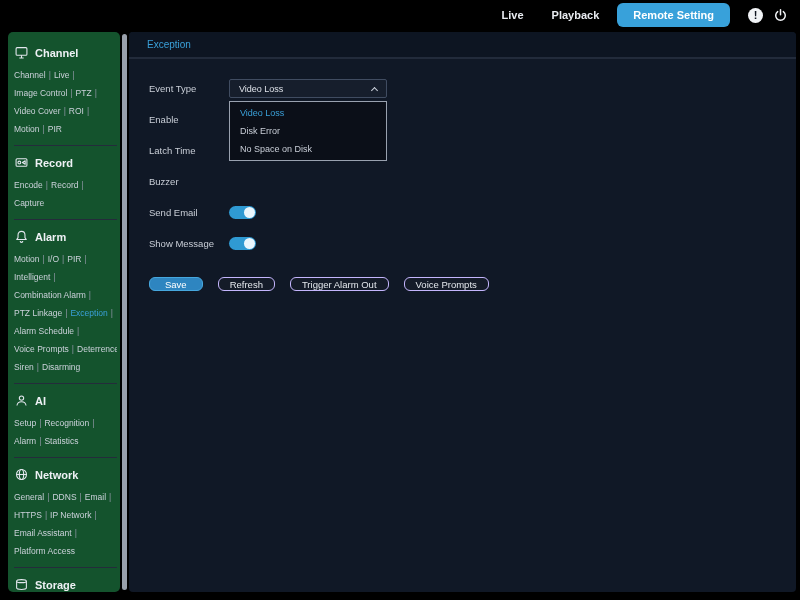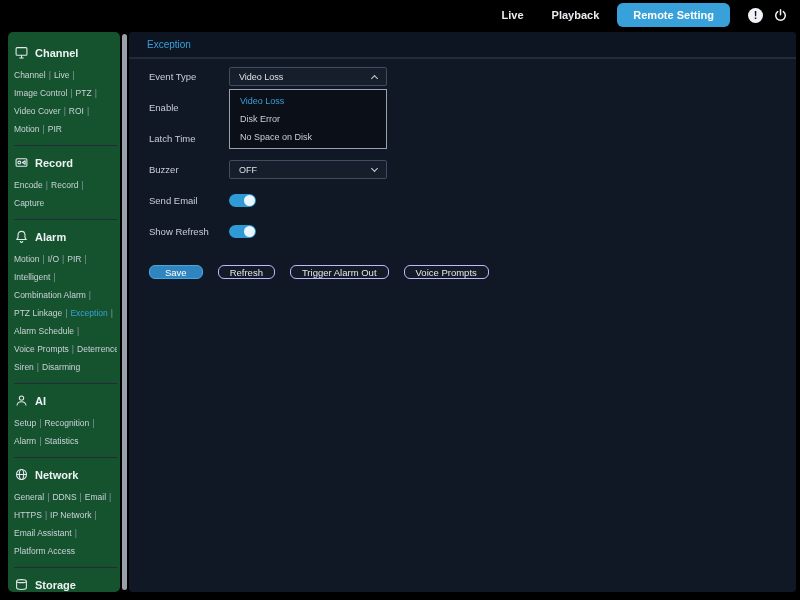--- a/index.html
+++ b/index.html
@@ -28,21 +28,21 @@
   .sec-head { display:flex; align-items:center; gap:7px; color:#eef1f5; font-size:11px; font-weight:bold; padding:3px 1px 6px 1px; }
   .sec-head svg { flex:0 0 auto; }
   .sec-row { line-height:15px; white-space:nowrap; overflow:hidden; }
   .itm { font-size:8.5px; color:#ccd2db; cursor:pointer; }
   .itm.active { color:#3aa0d9; }
   .sep { font-size:8.5px; color:#8e96a3; padding:0 3px; }
 
   
   .tabbar { height:27px; display:flex; align-items:center; padding-left:18px; background:#0d1522; border-bottom:2px solid #222b3b; }
   .tab { color:#3aa0d9; font-size:10px; cursor:pointer; }
-  .form { padding:8px 0 0 20px; }
+  .form { padding:20px 0 0 20px; }
   .form-row { display:flex; align-items:center; height:19px; margin-bottom:12px; position:relative; }
   .form-label { width:80px; color:#c9ced7; font-size:9.5px; flex:0 0 80px; }
   .select { width:158px; height:19px; background:#161e2c; border:1px solid #404c61; border-radius:2px; color:#dde1e8; font-size:9px; display:flex; align-items:center; justify-content:space-between; padding:0 9px; cursor:pointer; }
   .caret { display:inline-block; width:5px; height:5px; border-right:1px solid #ccd2db; border-bottom:1px solid #ccd2db; }
   .caret.down { transform:rotate(45deg); margin-top:-3px; }
   .caret.up { transform:rotate(-135deg); margin-top:3px; }
   .dropdown-list { position:absolute; left:80px; top:22px; width:158px; background:#0b0f18; border:1px solid #99a1af; z-index:10; padding:2px 0; }
   .opt { font-size:9px; color:#c9ced7; padding:4px 10px; cursor:pointer; }
   .opt.selected { color:#3aa0d9; }
   .toggle { width:27px; height:13px; border-radius:7px; background:#3e4a5e; position:relative; cursor:pointer; }
@@ -182,35 +182,31 @@
         <div class="form-row">
           <span class="form-label">Enable</span>
         </div>
 
         <div class="form-row">
           <span class="form-label">Latch Time</span>
         </div>
 
         <div class="form-row">
           <span class="form-label">Buzzer</span>
-          <div class="select">
-            <span>OFF</span>
-            <span class="caret down"></span>
-          </div>
         </div>
 
         <div class="form-row">
           <span class="form-label">Send Email</span>
           <div class="toggle on" id="send-email-toggle">
               <span class="knob"></span>
             </div>
         </div>
 
         <div class="form-row">
-          <span class="form-label">Show Refresh</span>
+          <span class="form-label">Show Message</span>
           <div class="toggle on" id="show-message-toggle">
               <span class="knob"></span>
             </div>
         </div>
 
         <div class="btn-row">
             <button class="btn primary">Save</button>
             <button class="btn">Refresh</button>
             <button class="btn">Trigger Alarm Out</button>
             <button class="btn">Voice Prompts</button>

